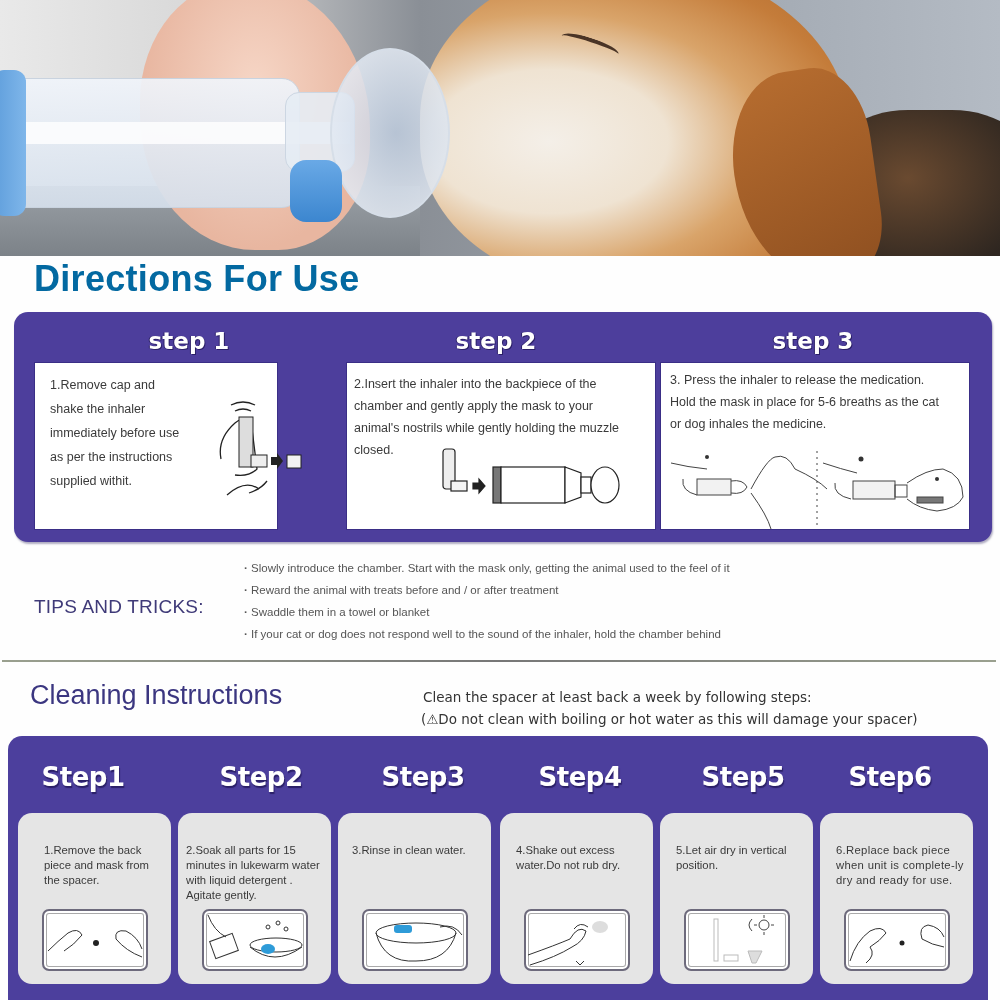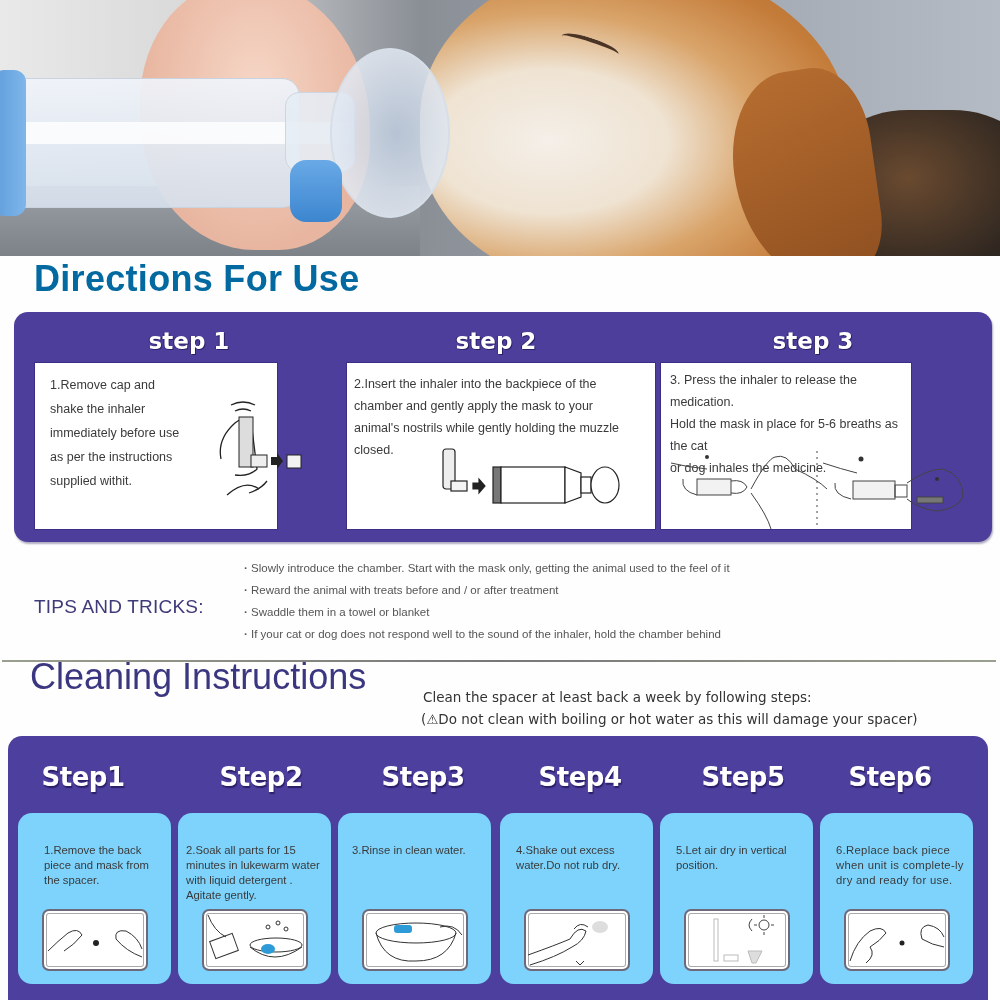--- a/index.html
+++ b/index.html
@@ -28,21 +28,21 @@
   .hero .chamber-stripe { position: absolute; left: 20px; top: 122px; width: 330px; height: 22px; background: rgba(255,255,255,.8); }
   .hero .neck { position: absolute; left: 285px; top: 92px; width: 70px; height: 80px; border-radius: 14px;
     background: rgba(230,236,244,.9); border: 1px solid #ccd6e2; }
   .hero .mask { position: absolute; left: 330px; top: 48px; width: 120px; height: 170px; border-radius: 50%;
     background: radial-gradient(ellipse at 55% 50%, rgba(195,210,230,.75), rgba(236,240,246,.9)); border: 2px solid #d6dee8; }
   .hero .valve-cap { position: absolute; left: 290px; top: 160px; width: 52px; height: 62px; border-radius: 16px;
     background: linear-gradient(180deg, #69a9e6, #3c86cf); }
 
   
   .title-directions { position: absolute; left: 34px; top: 258px; font-size: 36px; color: #0369a1; letter-spacing: .3px; font-weight: bold; }
-  .title-cleaning { position: absolute; left: 30px; top: 656px; font-size: 36px; color: #3b3680; font-weight: normal; }
+  .title-cleaning { position: absolute; left: 30px; top: 680px; font-size: 27px; color: #3b3680; font-weight: normal; }
 
   
   .dir-panel { position: absolute; left: 14px; top: 312px; width: 978px; height: 230px; background: #4d3e9c;
     border-radius: 14px; box-shadow: 1px 2px 2px rgba(30,20,80,.35); }
   .dir-col-head { position: absolute; top: 16px; width: 318px; text-align: center; color: #fff; font-weight: bold;
     font-size: 23px; font-family: "DejaVu Sans", sans-serif; text-shadow: 1px 1px 0 #2b1f66, -1px 0 0 #2b1f66; }
   .dir-box { position: absolute; top: 50px; height: 168px; background: #fff; border: 1px solid #3a2e86; }
   .dir-text { position: absolute; color: #3a3a3a; font-size: 12.5px; line-height: 24px; }
   .dir-text.step3 { line-height: 22px; }
 
@@ -54,21 +54,21 @@
   .divider { position: absolute; left: 2px; top: 660px; width: 994px; height: 2px; background: linear-gradient(90deg, #9aa08f, #777, #9aa08f); }
 
   .clean-note { position: absolute; left: 423px; top: 686px; font-size: 13.5px; color: #333; line-height: 22px; font-family: "DejaVu Sans", sans-serif; }
   .clean-note div:nth-child(2) { margin-left: -2px; }
 
   
   .clean-panel { position: absolute; left: 8px; top: 736px; width: 980px; height: 264px; background: #4c3f9d;
     border-radius: 14px 14px 0 0; }
   .clean-head { position: absolute; top: 762px; width: 150px; text-align: center; color: #fff; font-weight: bold;
     font-size: 26px; font-family: "DejaVu Sans", sans-serif; text-shadow: 1px 2px 1px #2b2068; letter-spacing: -.5px; }
-  .clean-box { position: absolute; top: 813px; width: 153px; height: 171px; background: #7dd3fc; border-radius: 14px; }
+  .clean-box { position: absolute; top: 813px; width: 153px; height: 171px; background: #e5e5e5; border-radius: 14px; }
   .clean-text { position: absolute; left: 10px; top: 30px; right: 6px; font-size: 11.3px; line-height: 15px; color: #3a3a3a; }
   .clean-illus { position: absolute; left: 24px; top: 96px; width: 106px; height: 62px; border: 2px solid #6d6a7c;
     border-radius: 7px; box-shadow: inset 0 0 0 2px #fff, inset 0 0 0 3px #aaa; background: #fff; }
 
   svg { display: block; }
   .icon-svg { position: absolute; }
 </style>
 </head>
 <body>
 
@@ -131,21 +131,21 @@
         <path d="M38 38 L44 38 L44 34 L50 41 L44 48 L44 44 L38 44 Z" fill="#222"></path>
         <rect x="58" y="22" width="8" height="36" fill="#777"></rect>
         <rect x="66" y="22" width="64" height="36" fill="#fff"></rect>
         <path d="M130 22 L146 28 L146 52 L130 58 Z" fill="#fff"></path>
         <rect x="146" y="32" width="10" height="16" fill="#fff"></rect>
         <ellipse cx="170" cy="40" rx="14" ry="18" fill="#fff"></ellipse>
       </g>
     </svg>
   </div>
 
-  <div class="dir-box" style="left:646px;width:252px">
+  <div class="dir-box" style="left:646px;width:310px">
     <div class="dir-text step3" style="left:9px;top:6px">
       <div>3. Press the inhaler to release the medication.</div>
       <div>Hold the mask in place for 5-6 breaths as the cat</div>
       <div>or dog inhales the medicine.</div>
     </div>
     <svg class="icon-svg" style="left:6px;top:86px" width="300" height="80" viewBox="0 0 300 80">
       <g fill="none" stroke="#444" stroke-width="1">
         <path d="M4 14 Q20 18 40 20"></path>
           <path d="M16 30 Q14 42 30 46"></path>
         <rect x="30" y="30" width="34" height="16" fill="#f2f2f2"></rect>

